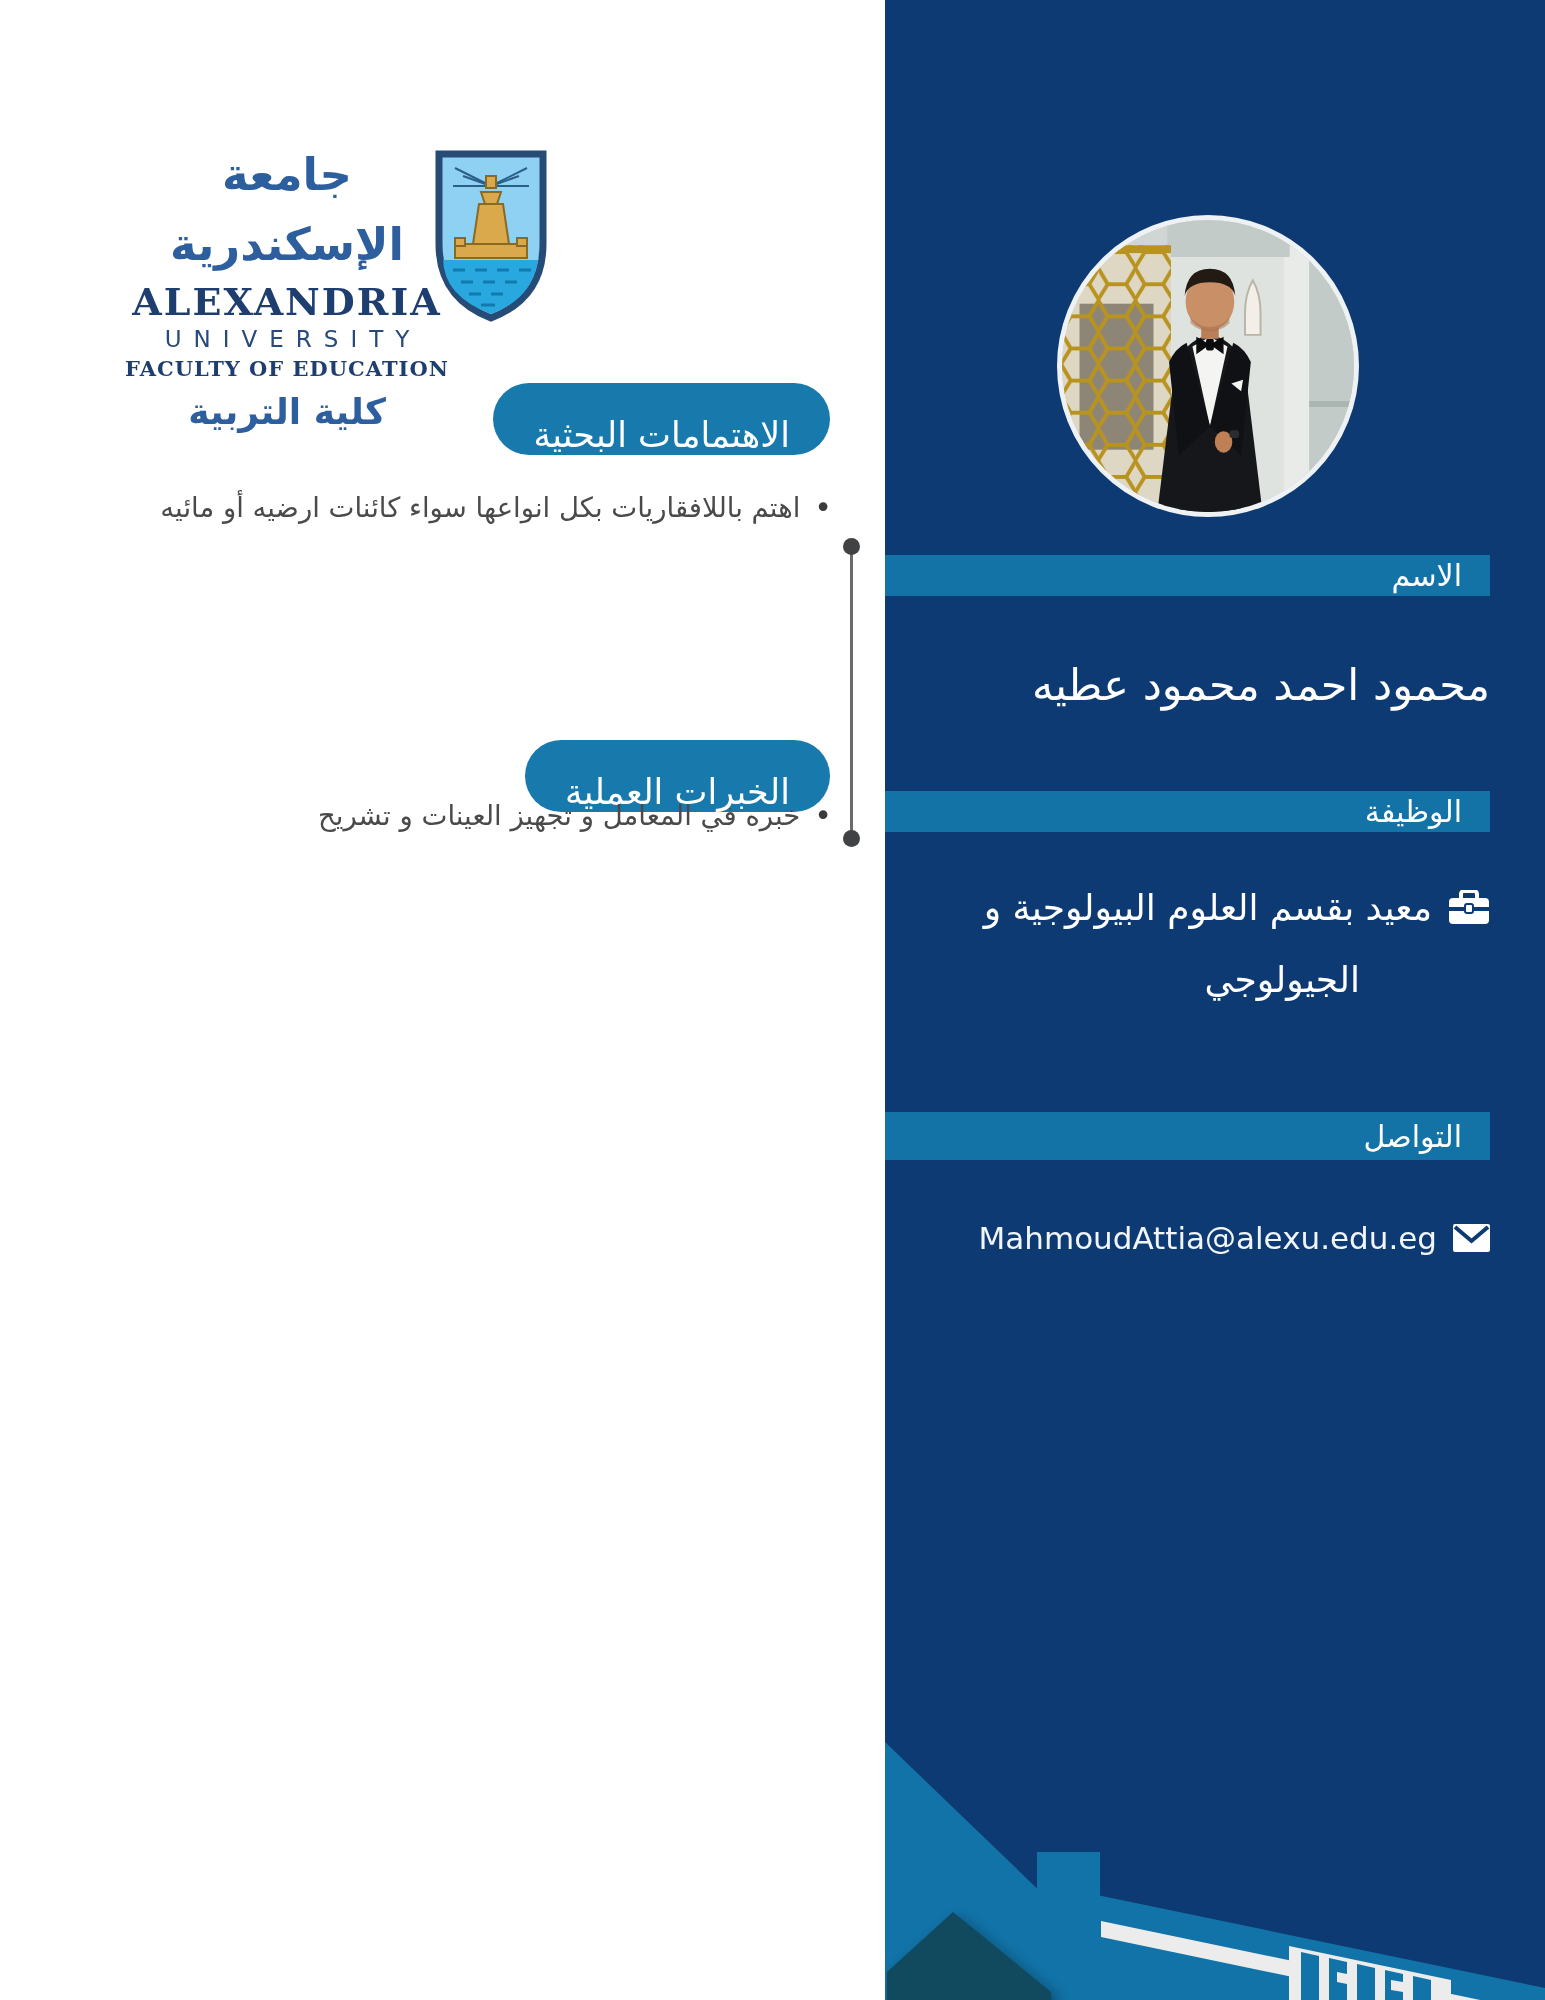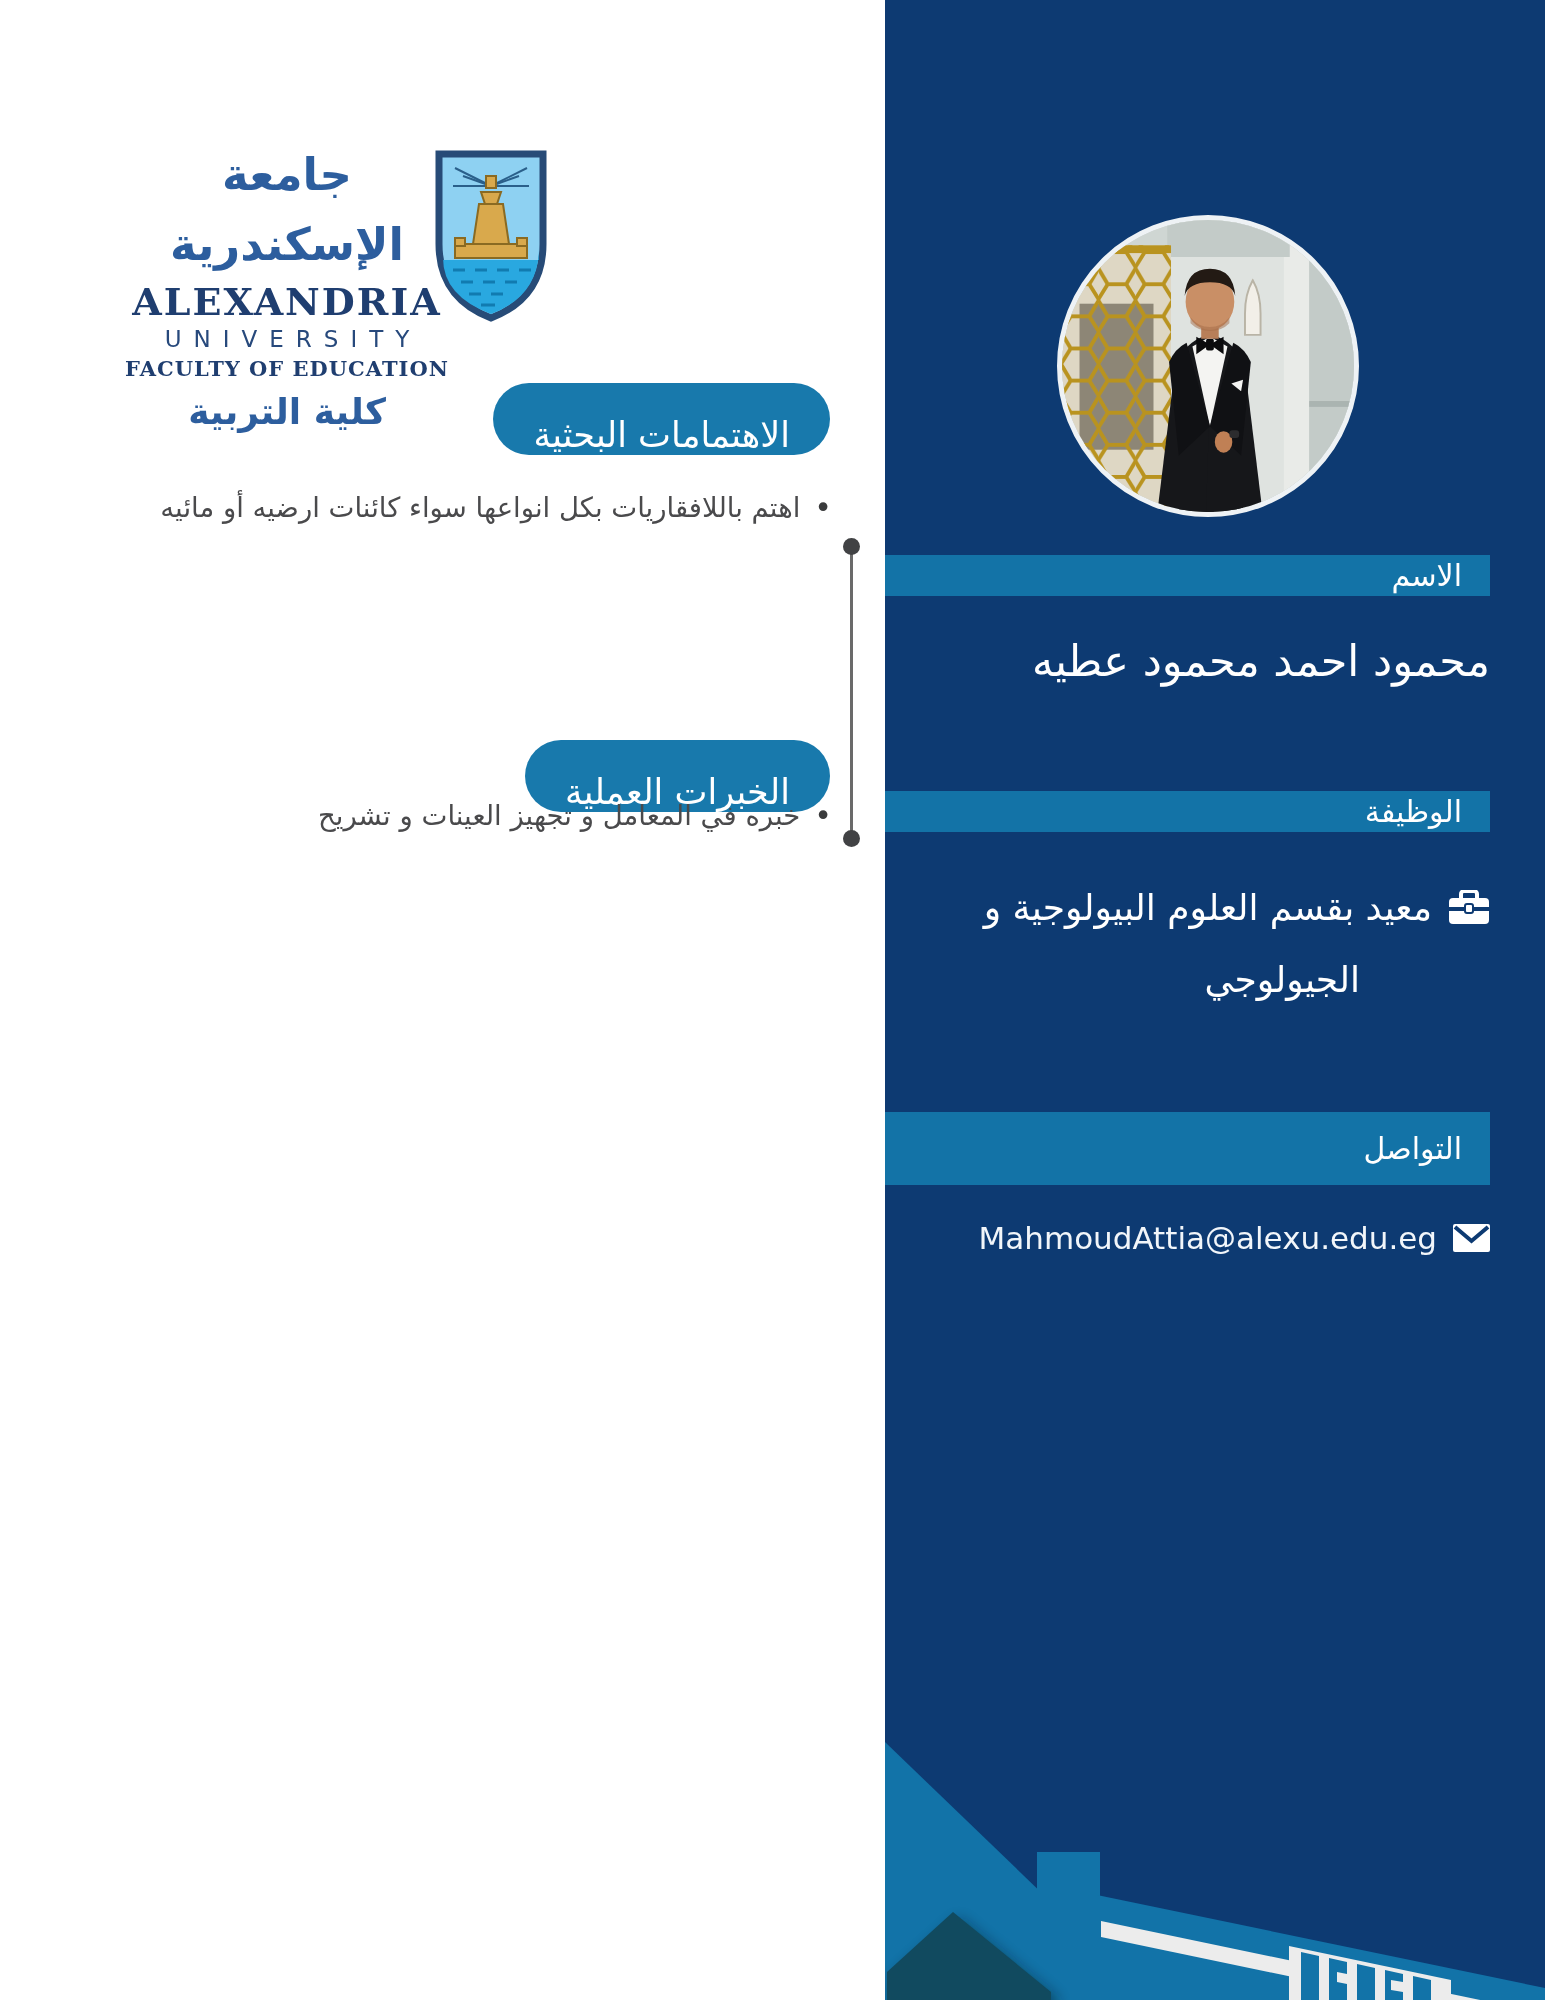--- a/index.html
+++ b/index.html
@@ -15,23 +15,23 @@
     position:absolute;left:1057px;top:215px;width:292px;height:292px;
     border-radius:50%;overflow:hidden;border:5px solid #eef2f5;background:#cfd6d3;
   }
   .photo-wrap svg{display:block;width:100%;height:100%;}
   
   .bar{
     position:absolute;left:885px;width:605px;height:41px;background:#1373a7;
     color:#ffffff;direction:rtl;display:flex;align-items:center;
     padding:0 28px 0 0;box-sizing:border-box;font-size:30px;
   }
-  .bar1{top:555px;} .bar2{top:791px;align-items:center;} .bar3{top:1112px;height:73px;}
+  .bar1{top:555px;} .bar2{top:791px;align-items:center;} .bar3{top:1112px;height:48px;}
   .name-value{
-    position:absolute;right:55px;top:636px;direction:rtl;color:#ffffff;
+    position:absolute;right:55px;top:660px;direction:rtl;color:#ffffff;
     font-size:43px;letter-spacing:0.5px;white-space:nowrap;
   }
   .job-block{position:absolute;right:55px;top:872px;direction:rtl;text-align:right;color:#ffffff;font-size:36px;line-height:72px;}
   .job-line{display:flex;align-items:center;justify-content:flex-start;gap:16px;}
   .job-line2{margin-right:130px;}
   .contact-row{
     position:absolute;right:55px;top:1220px;display:flex;align-items:center;gap:16px;
     color:#f2f6fa;font-size:31px;
   }
   .icon-svg{display:block;}

